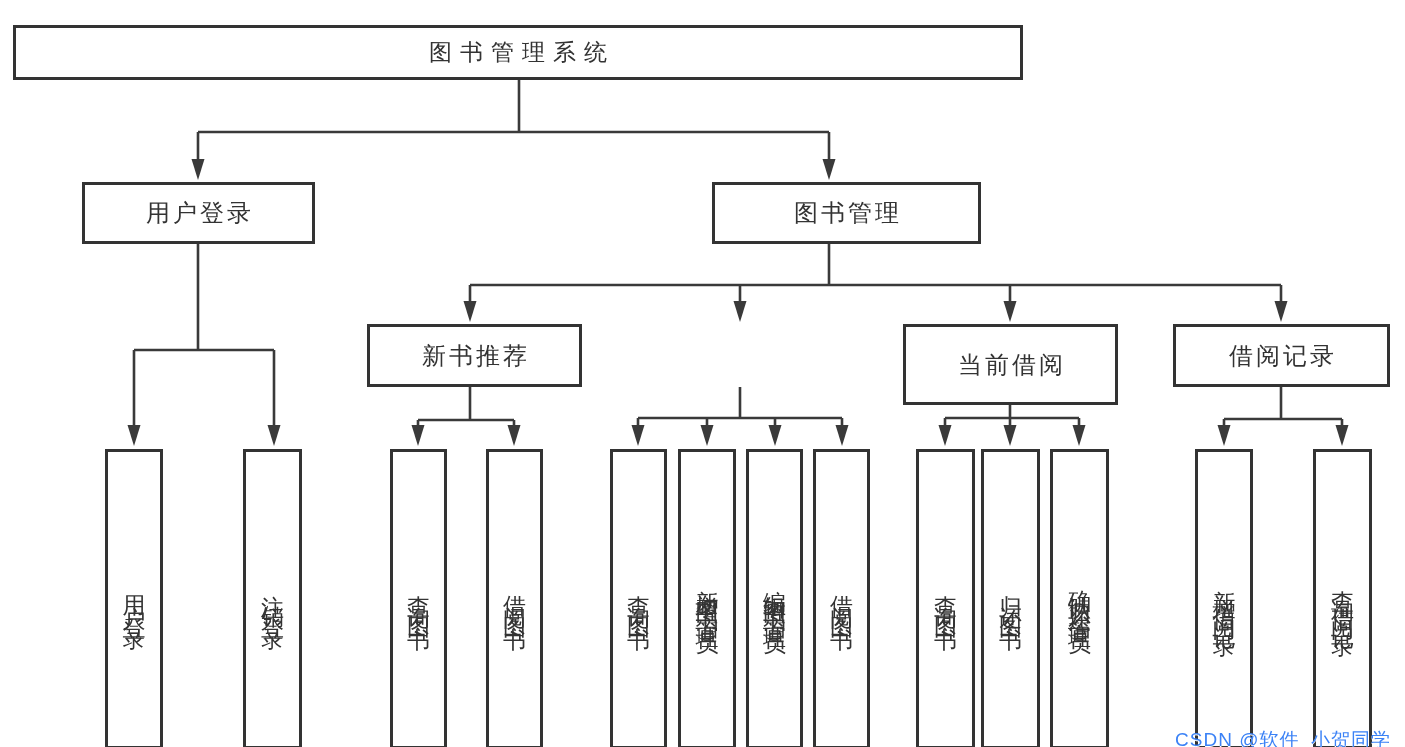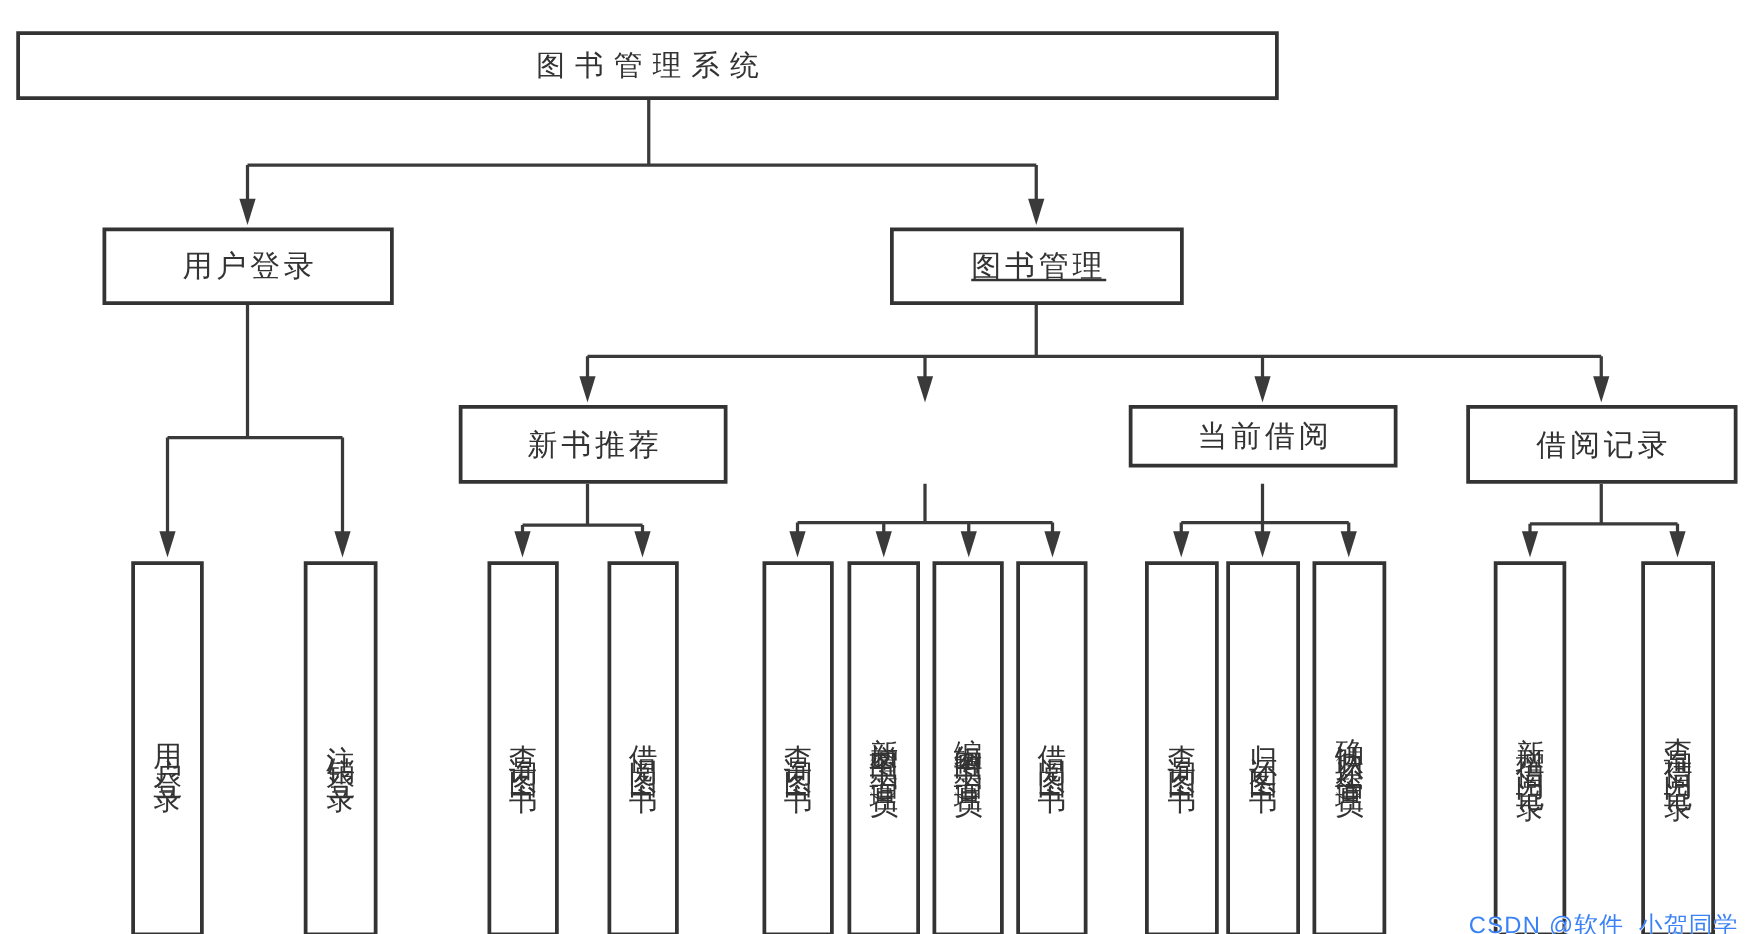--- a/index.html
+++ b/index.html
@@ -120,28 +120,28 @@
     </g>
   </svg>
 
   <div class="node" style="left:13px; top:13px; width:1010px; height:55px;">
     <span class="root-label">图书管理系统</span>
   </div>
 
   <div class="node" style="left:82px; top:170px; width:233px; height:62px;">
     <span class="h-label">用户登录</span>
   </div>
-  <div class="node" style="left:712px; top:170px; width:235px; height:62px;text-decoration:underline;">
+  <div class="node" style="left:712px; top:170px; width:269px; height:62px;">
     <span class="h-label">图书管理</span>
   </div>
 
   <div class="node" style="left:367px; top:312px; width:215px; height:63px;">
     <span class="h-label">新书推荐</span>
   </div>
-  <div class="node" style="left:903px; top:312px; width:215px; height:50px;">
+  <div class="node" style="left:903px; top:312px; width:215px; height:81px;">
     <span class="h-label">当前借阅</span>
   </div>
   <div class="node" style="left:1173px; top:312px; width:217px; height:63px;">
     <span class="h-label">借阅记录</span>
   </div>
 
   <div class="node" style="left:105px; top:437px; width:58px; height:300px;">
     <span class="v-label">用户登录</span>
   </div>
   <div class="node" style="left:243px; top:437px; width:59px; height:300px;">

